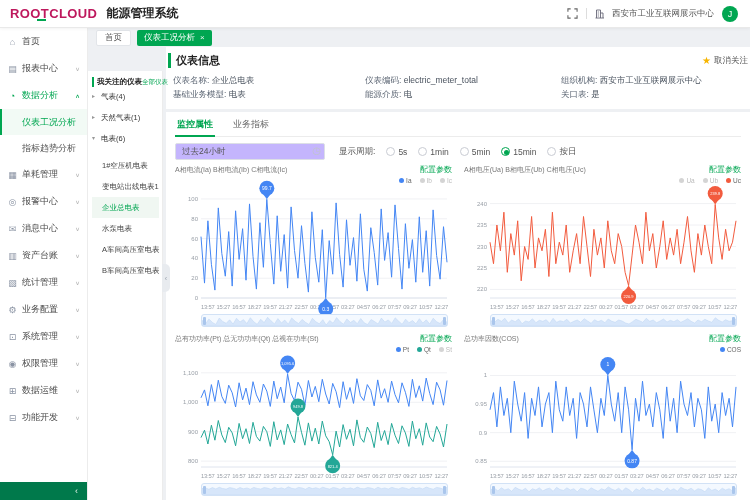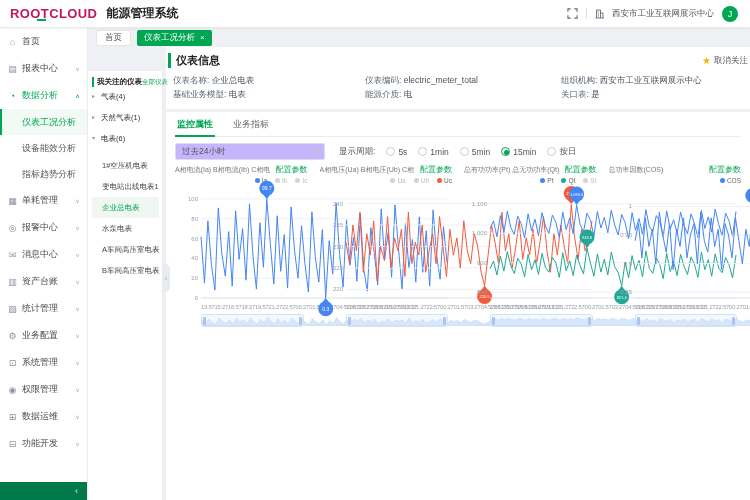--- a/index.html
+++ b/index.html
@@ -58,21 +58,21 @@
   .filters{display:flex;align-items:center;gap:14px;margin:6px 0 3px;}
   .range-wrap{position:relative;width:150px;}
   .range-input{width:100%;height:17px;border:1px solid #dcdfe6;border-radius:2px;font-size:8.5px;color:#555;padding:0 16px 0 6px;font-family:inherit;outline:none;background:#c4b5fd;}
   .clock{position:absolute;right:4px;top:2px;color:#c0c4cc;font-size:10px;}
   .radios{display:flex;align-items:center;gap:11px;font-size:8.5px;color:#555;}
   .radio-opt{display:flex;align-items:center;gap:3px;cursor:pointer;}
   .radio{width:9px;height:9px;border:1px solid #c9ccd3;border-radius:50%;background:#fff;position:relative;flex-shrink:0;}
   .radio.checked{border-color:#00a651;}
   .radio.checked::after{content:"";position:absolute;left:2px;top:2px;width:5px;height:5px;border-radius:50%;background:#00a651;}
   
-  .charts-grid{display:grid;grid-template-columns:1fr 1fr 1fr 1fr;gap:5px 12px;flex:1;min-height:0;}
+  .charts-grid{display:grid;grid-template-columns:1fr 1fr;gap:5px 12px;flex:1;min-height:0;}
   .chart-card{min-width:0;display:flex;flex-direction:column;}
   .chart-head{display:flex;justify-content:space-between;align-items:center;height:13px;}
   .chart-title{font-size:7px;color:#777;white-space:nowrap;overflow:hidden;}
   .config-link{font-size:8px;color:#00a651;cursor:pointer;flex-shrink:0;margin-left:6px;}
   .legend{display:flex;justify-content:flex-end;gap:8px;font-size:6.5px;height:9px;align-items:center;}
   .legend-item{display:flex;align-items:center;gap:2px;cursor:pointer;}
   .plot{height:118px;position:relative;}
   .plot svg{overflow:visible;display:block;}
   .x-axis{display:flex;justify-content:space-between;font-size:5.8px;color:#9aa0a8;margin:1px 4px 0 26px;letter-spacing:-.2px;}
   .brush{height:13px;margin:4px 4px 0 26px;position:relative;border:1px solid #d2e2f6;background:#f4f9ff;border-radius:3px;cursor:pointer;}
@@ -120,21 +120,20 @@
             <span class="menu-icon">▤</span>
             <span>报表中心</span>
             <span class="chev">∨</span>
           </div>
           <div class="menu-item active">
             <span class="menu-icon">◔</span>
             <span>数据分析</span>
             <span class="chev">∧</span>
           </div>
           <div class="submenu-item selected">仪表工况分析</div>
-          <div class="submenu-item">设备能效分析</div>
           <div class="submenu-item">指标趋势分析</div>
           <div class="menu-item">
             <span class="menu-icon">▦</span>
             <span>单耗管理</span>
             <span class="chev">∨</span>
           </div>
           <div class="menu-item">
             <span class="menu-icon">◎</span>
             <span>报警中心</span>
             <span class="chev">∨</span>

